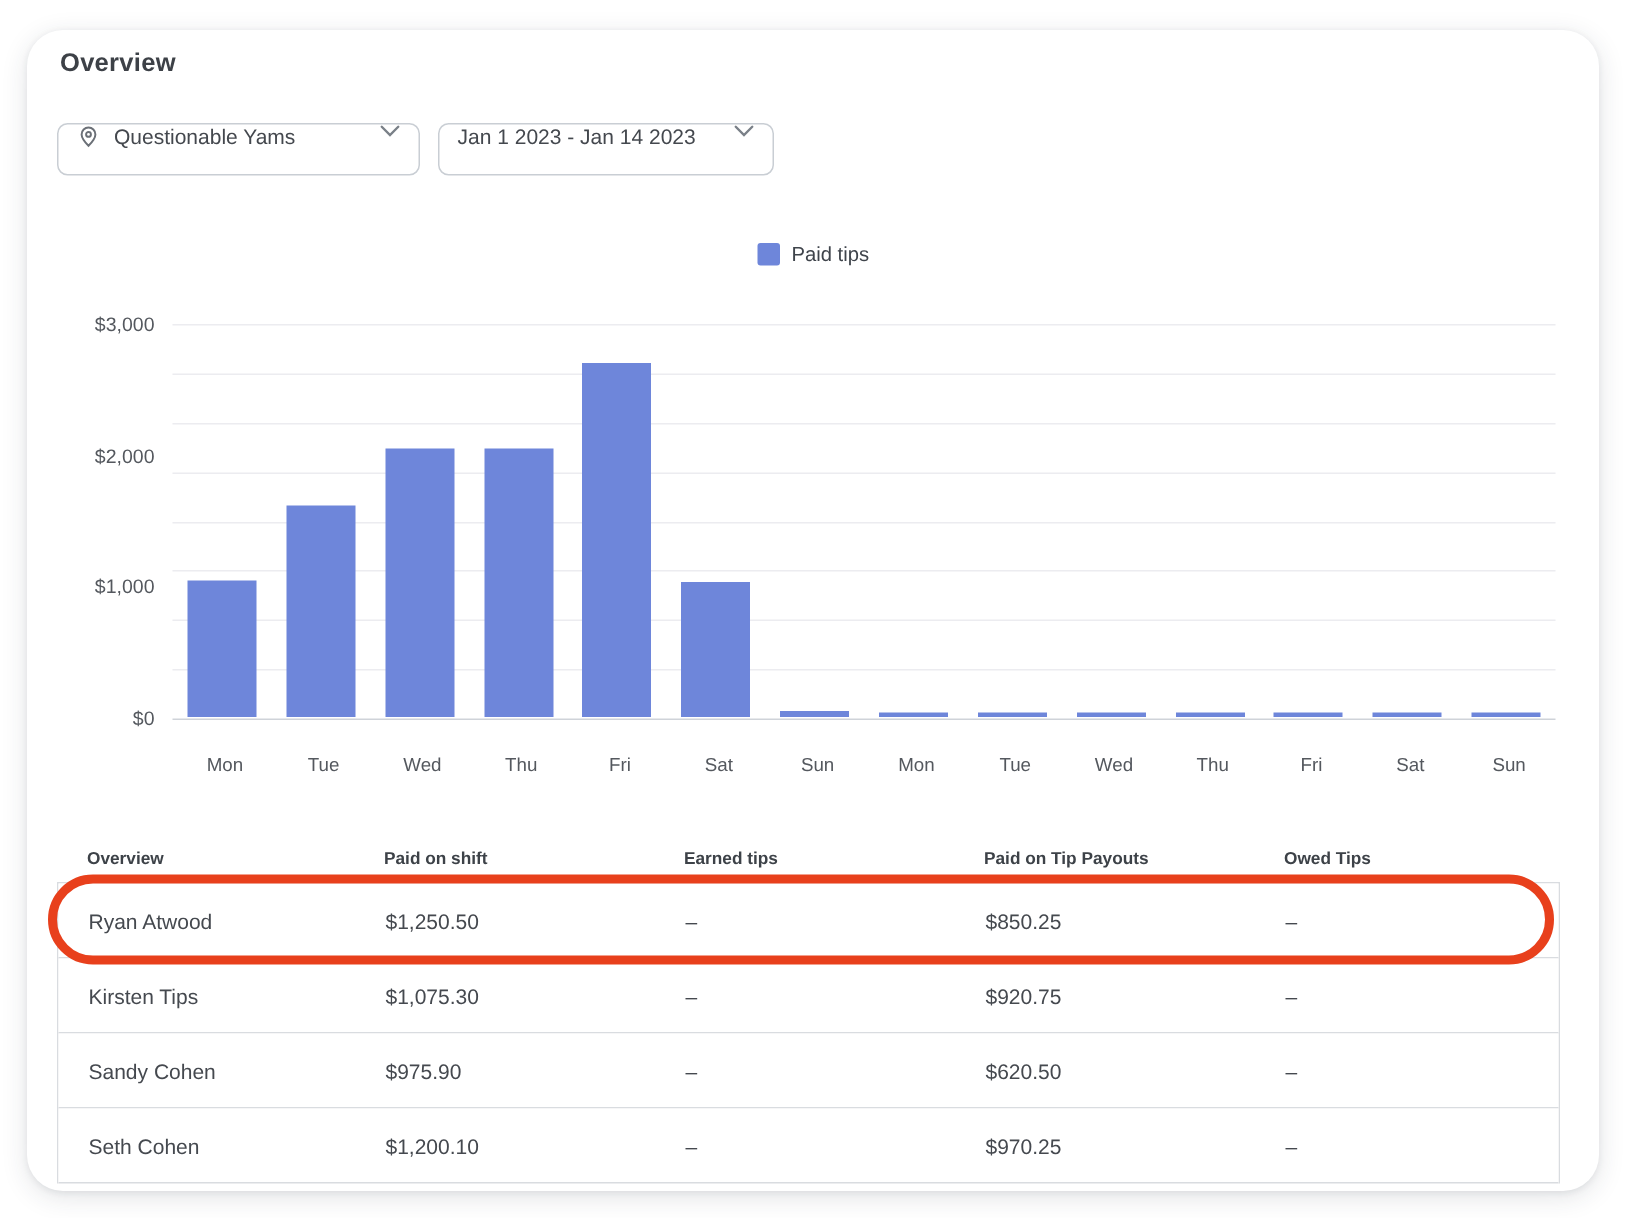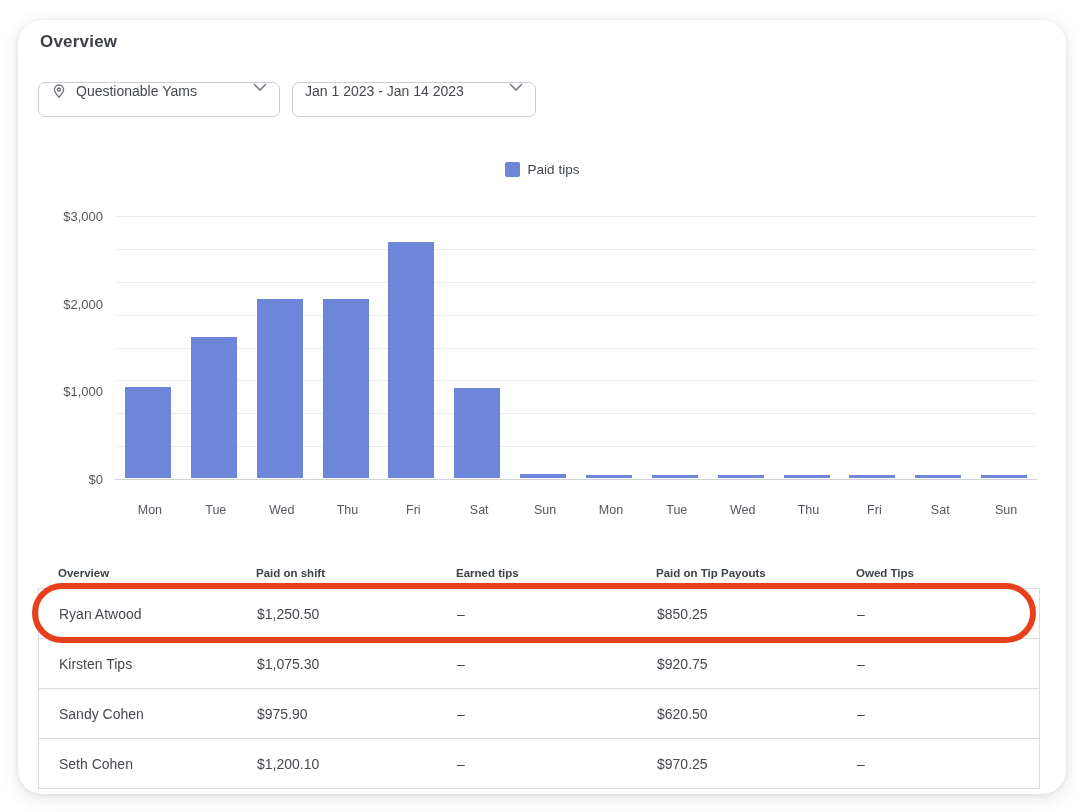--- a/index.html
+++ b/index.html
@@ -12,21 +12,21 @@
 
   .page-title { position:absolute; left:22px; top:12px; font-size:17px; font-weight:700;
     color:#3d4147; letter-spacing:.2px; }
 
   
   .dd { position:absolute; top:62px; height:35px; border:1px solid #c9ced4; border-radius:7px;
     background:#fff; display:flex; align-items:flex-start; gap:9px; padding:0 12px;
     color:#44484e; font-size:14px; cursor:pointer; }
   .dd .grow { flex:1; }
   .dd1 { left:20px; width:242px; }
-  .dd2 { left:274px; width:244px; }
+  .dd2 { left:274px; width:224px; }
   .icon { display:inline-flex; align-items:center; justify-content:center; }
 
   .btn-primary { position:absolute; top:62px; right:28px; height:36px; padding:0 16px;
     background:#6e83d9; border:none; border-radius:7px; color:#ffffff; font-size:13.5px;
     font-weight:700; display:flex; align-items:center; gap:9px; cursor:pointer;
     font-family:"Liberation Sans", sans-serif; letter-spacing:.2px; }
 
   
   .legend { position:absolute; left:0; top:142px; width:100%; display:flex;
     justify-content:center; align-items:center; gap:8px; }

